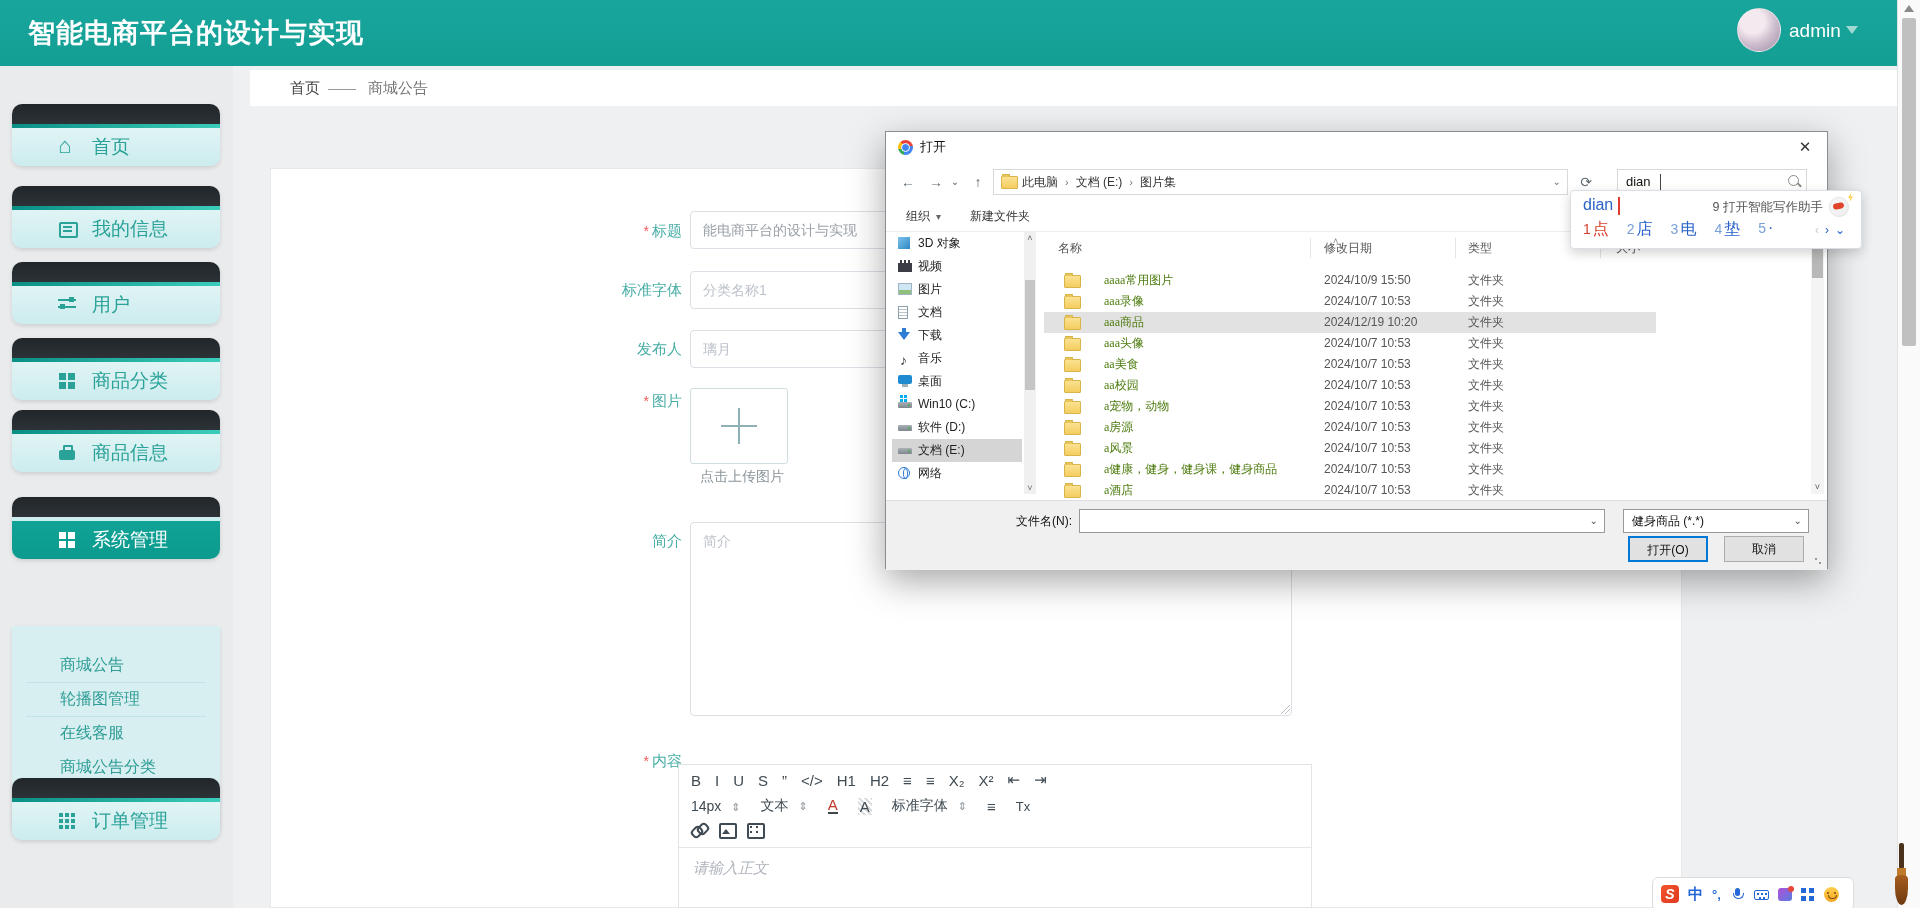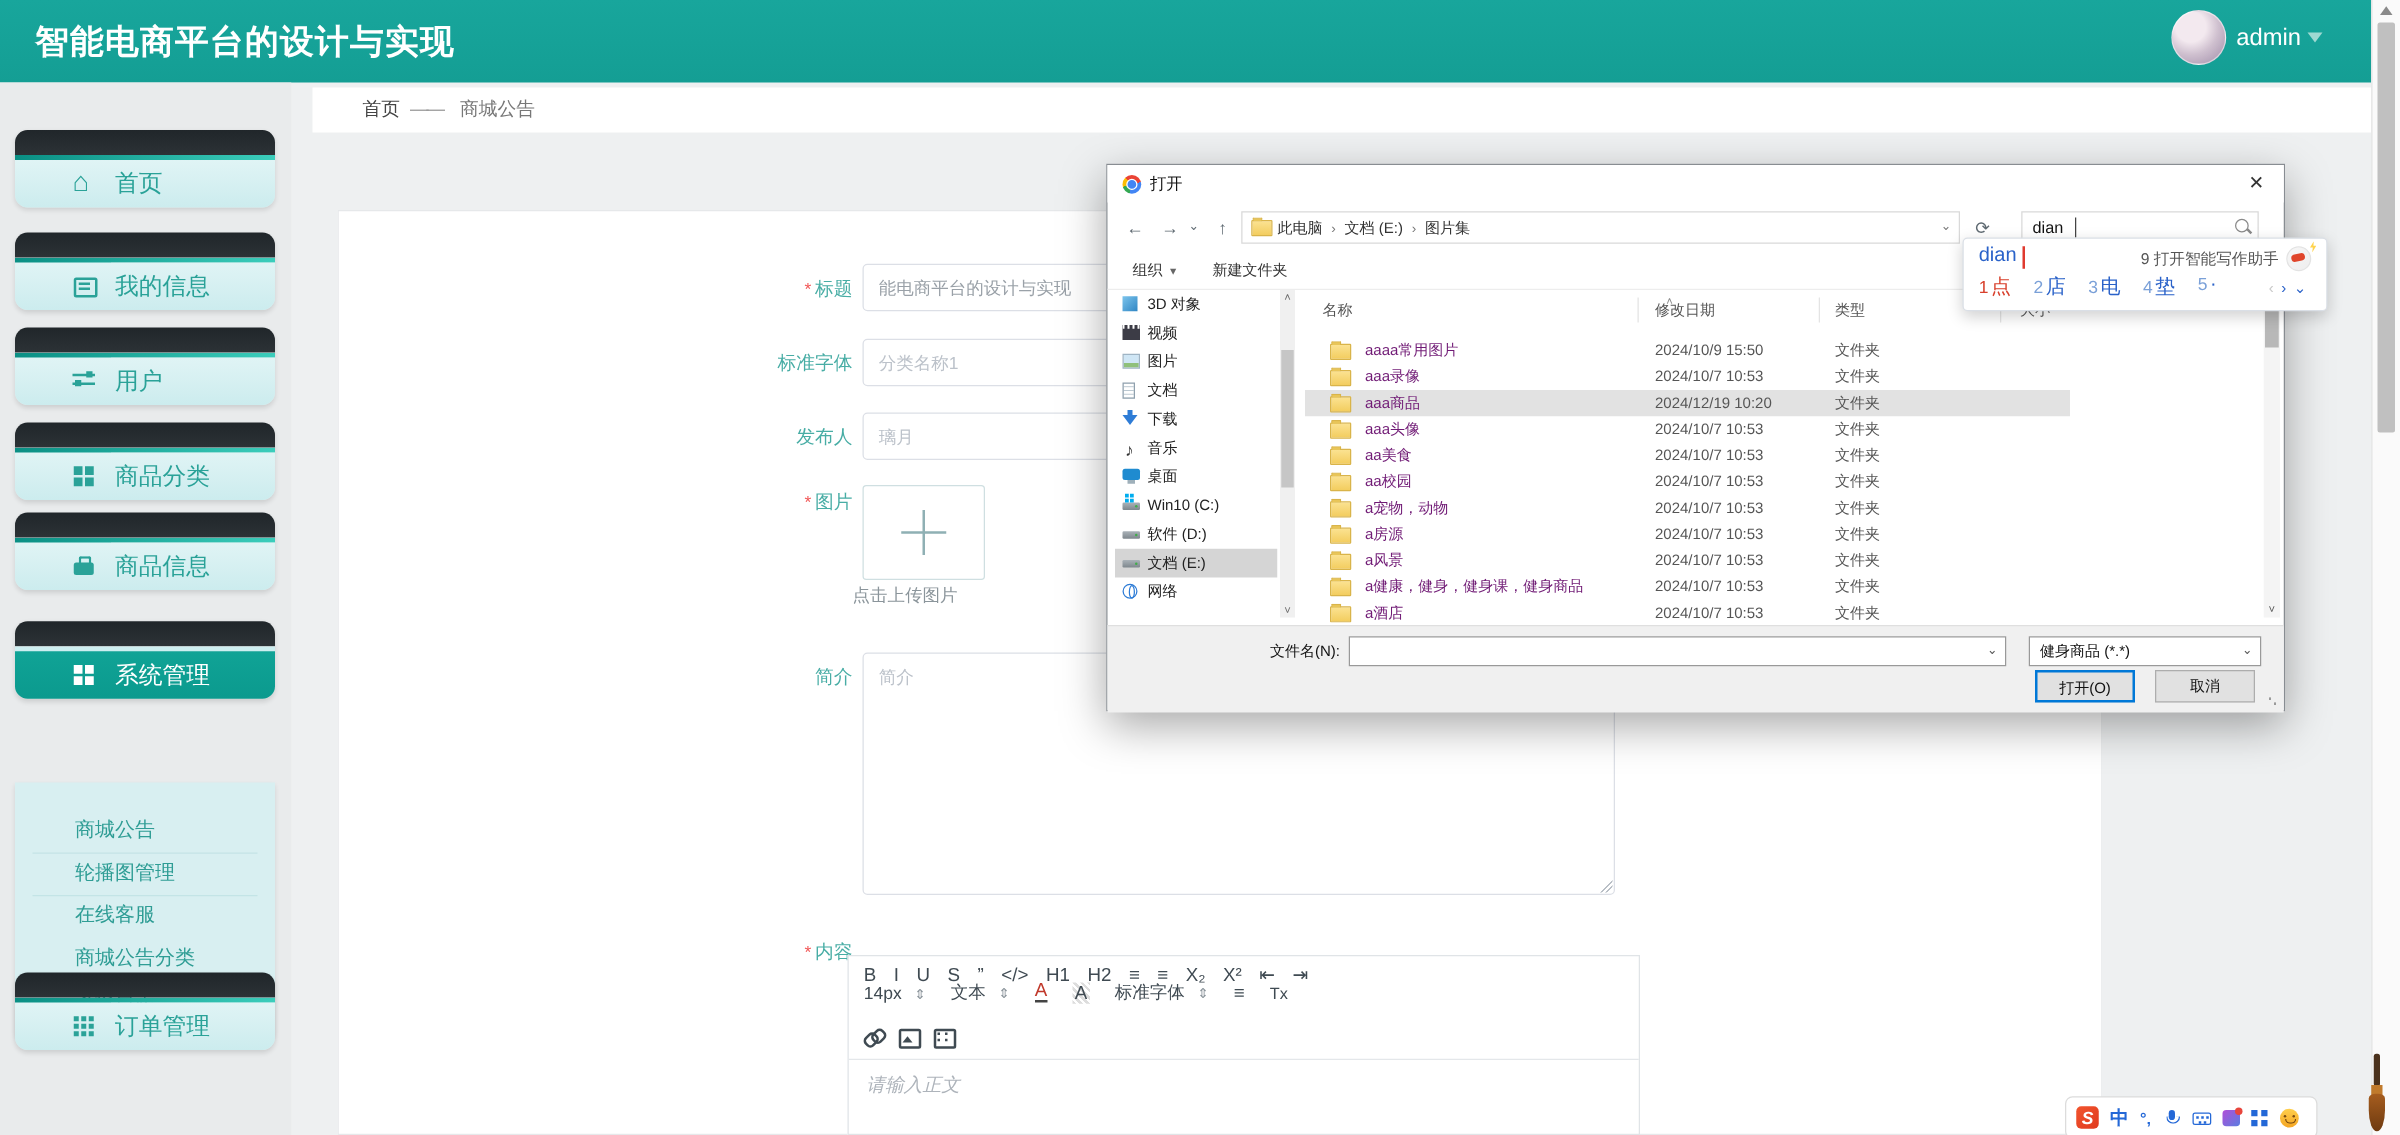--- a/index.html
+++ b/index.html
@@ -57,21 +57,21 @@
   #panel{position:absolute;left:270px;top:168px;width:1412px;height:740px;background:#fff;border:1px solid #e6e8ea;box-sizing:border-box;}
   .flabel{position:absolute;width:170px;text-align:right;font-size:15px;color:#48ada5;}
   .flabel .req{color:#f25a5a;margin-right:3px;font-size:14px;}
   .finput{position:absolute;height:38px;border:1px solid #dcdfe6;border-radius:4px;background:#fff;box-sizing:border-box;
     font-size:14px;line-height:36px;padding:0 12px;color:#9aa1a8;}
   .finput.ph{color:#bcc2ca;}
   #upload-box{position:absolute;left:690px;top:388px;width:96px;height:74px;border:1px solid #cfdfe1;border-radius:3px;background:#fff;cursor:pointer;}
   #upload-box .plus{position:absolute;left:50%;top:50%;width:36px;height:36px;transform:translate(-50%,-50%);}
   #upload-box .plus::before{content:"";position:absolute;left:0;top:17px;width:36px;height:2px;background:#8fb0b4;}
   #upload-box .plus::after{content:"";position:absolute;left:17px;top:0;width:2px;height:36px;background:#8fb0b4;}
-  #upload-hint{position:absolute;left:682px;top:468px;width:120px;text-align:left;font-size:14px;color:#8b959b;}
+  #upload-hint{position:absolute;left:682px;top:468px;width:120px;text-align:center;font-size:14px;color:#8b959b;}
   #intro-area{position:absolute;left:690px;top:522px;width:602px;height:194px;border:1px solid #dcdfe6;border-radius:4px;box-sizing:border-box;
     font-size:14px;color:#bcc2ca;padding:10px 12px;background:#fff;}
   #intro-area .grip{position:absolute;right:1px;bottom:1px;width:10px;height:10px;
     background:linear-gradient(135deg,transparent 50%,#b9bfc6 50%,#b9bfc6 57%,transparent 57%,transparent 70%,#b9bfc6 70%,#b9bfc6 77%,transparent 77%);}
 
   
   #editor{position:absolute;left:678px;top:764px;width:634px;height:144px;border:1px solid #e0e4e7;background:#fff;box-sizing:border-box;}
   .qrow{position:absolute;left:12px;display:flex;align-items:center;gap:14px;color:#3f4a52;font-size:15px;}
   .qrow .qi{cursor:pointer;white-space:nowrap;}
   .qrow .sel{color:#3f4a52;font-size:14px;cursor:pointer;}
@@ -146,21 +146,21 @@
 
   
   #flist-head{position:absolute;left:152px;top:104px;width:780px;height:24px;color:#555;}
   #flist-head .hc{position:absolute;top:0;line-height:24px;cursor:pointer;}
   #flist-head .vsep{position:absolute;top:2px;width:1px;height:20px;background:#e4e4e4;}
   #sortcaret{position:absolute;left:295px;top:0px;font-size:9px;color:#888;}
   #frows{position:absolute;left:158px;top:138px;width:770px;height:228px;overflow:hidden;}
   .frow{position:relative;height:21px;line-height:21px;width:612px;cursor:pointer;}
   .frow.selected{background:#e2e2e2;}
   .frow .ficon{left:20px;top:5px;}
-  .frow .fname{position:absolute;left:48px;color:#701a75;white-space:nowrap;}
+  .frow .fname{position:absolute;left:60px;color:#4d7c0f;white-space:nowrap;font-family:Liberation Serif, serif;}
   .frow .fdate{position:absolute;left:280px;color:#555;}
   .frow .ftype{position:absolute;left:424px;color:#555;}
   #listscroll{position:absolute;left:925px;top:104px;width:13px;height:258px;background:#f4f4f4;}
   #listscroll .thumb{position:absolute;left:1px;top:12px;width:11px;height:30px;background:#b8b8b8;}
   #listscroll .a{position:absolute;left:0;bottom:2px;width:13px;text-align:center;color:#555;font-size:9px;}
 
   
   #dlg-bottom{position:absolute;left:0;top:368px;width:100%;height:69px;background:#f0f0f0;border-top:1px solid #dfdfdf;}
   #fname-label{position:absolute;left:116px;top:8px;width:70px;text-align:right;line-height:24px;color:#111;}
   #fname-combo{position:absolute;left:193px;top:8px;width:526px;height:24px;background:#fff;border:1px solid #999;box-sizing:border-box;}
@@ -337,21 +337,21 @@
         <span class="qi" data-icon="code-icon">&lt;/&gt;</span>
         <span class="qi" data-icon="h1-icon">H1</span>
         <span class="qi" data-icon="h2-icon">H2</span>
         <span class="qi" data-icon="ordered-list-icon">≡</span>
         <span class="qi" data-icon="bullet-list-icon">≡</span>
         <span class="qi" data-icon="subscript-icon">X₂</span>
         <span class="qi" data-icon="superscript-icon">X²</span>
         <span class="qi" data-icon="outdent-icon">⇤</span>
         <span class="qi" data-icon="indent-icon">⇥</span>
       </div>
-    <div class="qrow" style="top:20px;gap:20px;">
+    <div class="qrow" style="top:32px;gap:20px;">
       <span class="sel">14px</span>
       <span class="sel">文本</span>
       <span class="qi qa" style="color:#c0392b;">A</span>
       <span class="qi qab">A</span>
       <span class="sel">标准字体</span>
       <span class="qi">≡</span>
       <span class="qi" style="font-size:13px;">Tx</span>
     </div>
     <div class="qrow" style="top:58px;gap:12px;">
       <span class="mi mi-link"></span>

